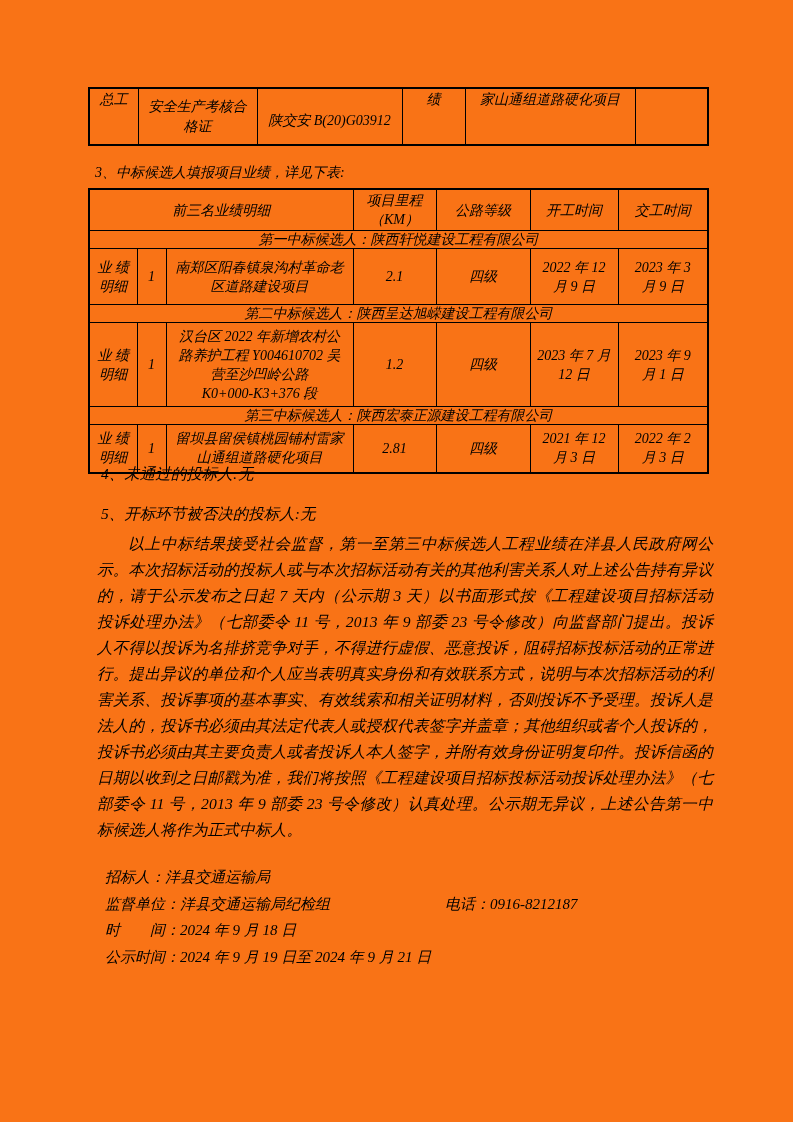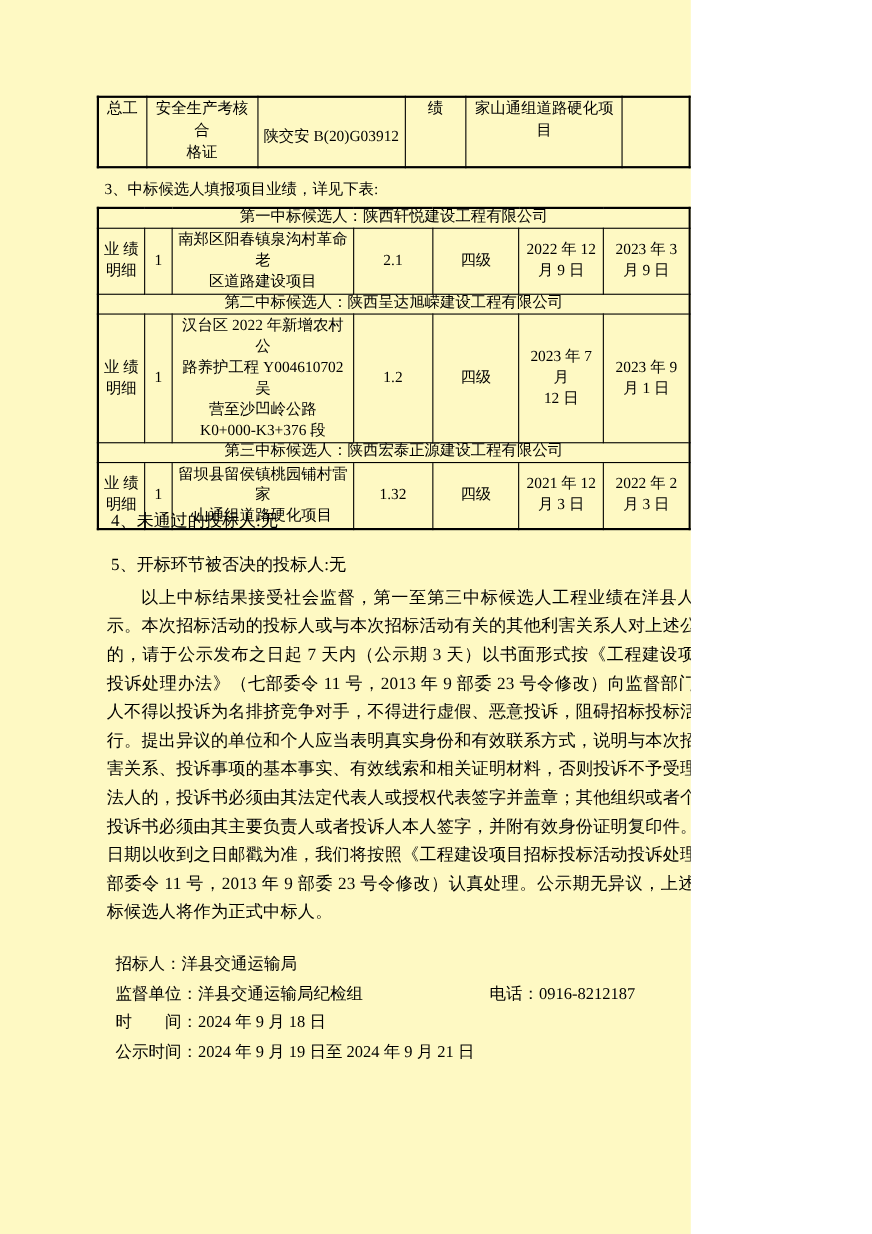--- a/index.html
+++ b/index.html
@@ -1,21 +1,21 @@
 <!DOCTYPE html>
 <html><head>
 <meta charset="utf-8">
 <style>
   html,body{margin:0;padding:0;background:#ffffff;}
   body{
     width:793px;height:1122px;
     font-family:"Liberation Serif","DejaVu Serif",serif;
     color:#000;
   }
-  .page{position:relative;width:628px;height:1122px;background:#fef9c3;overflow:hidden;}
+  .page{position:relative;width:793px;height:1122px;background:#f97316;overflow:hidden;font-style:italic;}
 
   
   table{border-collapse:collapse;table-layout:fixed;}
   .frag-table{position:absolute;left:88px;top:87px;border:2px solid #000;}
   .frag-table td{
     border:1px solid #000;font-size:14px;text-align:center;
     padding:1px 4px;line-height:20px;white-space:pre-line;
   }
   .frag-table tr{height:57px;}
   .v-top{vertical-align:top;}
@@ -85,20 +85,28 @@
     <colgroup>
       <col style="width:48px">
         <col style="width:29px">
         <col style="width:187px">
       <col style="width:83px">
         <col style="width:94px">
         <col style="width:88px">
         <col style="width:90px">
     </colgroup>
     <tbody>
+        <tr class="h-head">
+      <th colspan="3">前三名业绩明细</th>
+      <th class="pre">项目里程
+（KM）</th>
+      <th>公路等级</th>
+      <th>开工时间</th>
+      <th>交工时间</th>
+    </tr>
 
     <tr class="h-cand">
       <td colspan="7">第一中标候选人：陕西轩悦建设工程有限公司</td>
     </tr>
     <tr class="h-d1">
       <td class="pre">业 绩
 明细</td>
       <td>1</td>
       <td class="pre">南郑区阳春镇泉沟村革命老
 区道路建设项目</td>
@@ -131,21 +139,21 @@
 
     <tr class="h-cand">
       <td colspan="7">第三中标候选人：陕西宏泰正源建设工程有限公司</td>
     </tr>
     <tr class="h-d3">
       <td class="pre">业 绩
 明细</td>
       <td>1</td>
       <td class="pre">留坝县留侯镇桃园铺村雷家
 山通组道路硬化项目</td>
-      <td>1.32</td>
+      <td>2.81</td>
       <td>四级</td>
       <td class="pre">2021 年 12
 月 3 日</td>
       <td class="pre">2022 年 2
 月 3 日</td>
     </tr>
   </tbody>
     </table>
 
   <p class="sec45 sec4">4、未通过的投标人:无</p>

